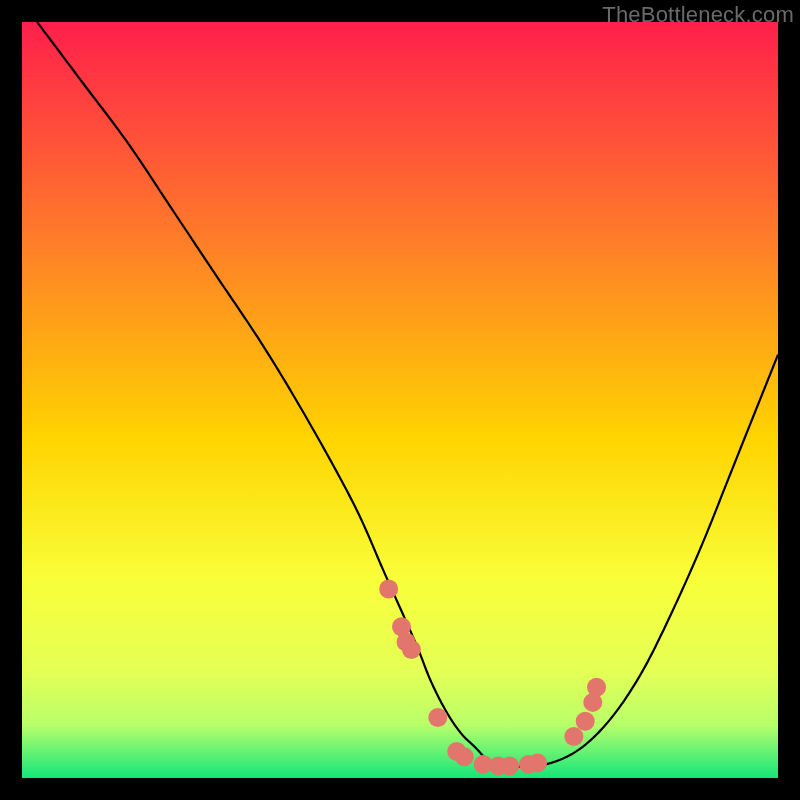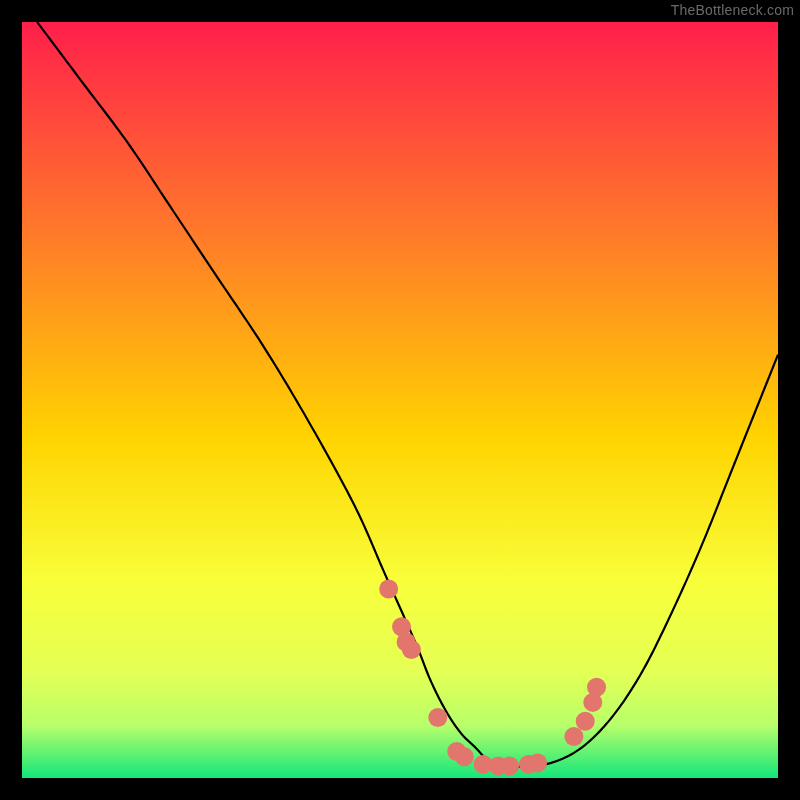--- a/index.html
+++ b/index.html
@@ -24,21 +24,21 @@
     left: 0;
     top: 0;
     width: 756px;
     height: 756px;
   }
   .attribution {
     position: absolute;
     right: 6px;
     top: 2px;
     color: #6a6a6a;
-    font-size: 14px;
+    font-size: 22px;
     letter-spacing: 0.2px;
     font-weight: 500;
   }
   svg { display: block; }
 </style>
 </head>
 <body>
 
 <div class="frame">
   <svg class="plot" viewBox="0 0 756 756">

